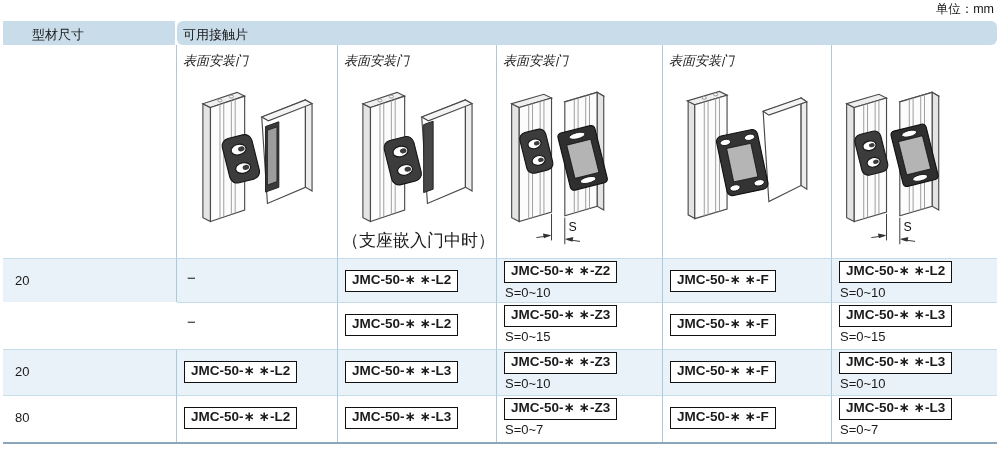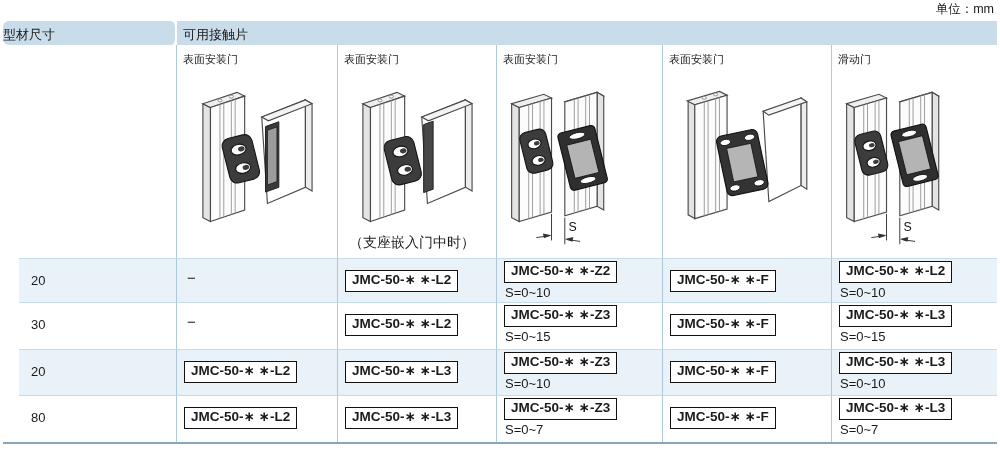--- a/index.html
+++ b/index.html
@@ -12,28 +12,28 @@
   .tbl{
     position:absolute;left:3px;top:21px;width:994px;
     display:grid;
     grid-template-columns:174px 161px 159px 166px 169px 165px;
     grid-template-rows:24px 27px 186px 44px 47px 46px 47px;
     border-bottom:2px solid #8ba6ba;
   }
   .cell{box-sizing:border-box;border-right:1px solid #accadb;position:relative;}
   .nr{border-right:none;}
   .h1{background:#c9dce9;font-size:13px;padding:5px 0 0 12px;}
-  .h1a{border-right:2px solid #ffffff;padding-left:0;border-radius:6px;}
-  .h1b{padding-left:6px;}
-  .h2{font-size:11px;padding:7px 0 0 6px;background:#ffffff;}
+  .h1a{border-right:2px solid #ffffff;padding-left:29px;}
+  .h1b{padding-left:6px;border-radius:6px;}
+  .h2{font-size:13px;padding:7px 0 0 6px;background:#ffffff;font-style:italic;}
   .fig{background:#ffffff;text-align:center;padding-top:7px;}
-  .note{position:absolute;left:11px;bottom:6px;font-size:14px;white-space:nowrap;}
+  .note{position:absolute;left:4px;bottom:6px;font-size:17px;white-space:nowrap;}
   .bt{border-top:1px solid #c6dce9;}
   .bgA{background:#e9f2f8;}
-  .size{font-size:13px;padding:14px 0 0 12px;margin-left:16px;}
+  .size{font-size:13px;padding:14px 0 0 12px;}
   .dcell{padding-left:7px;}
   .pc{padding-top:11px;}
   .with-s{padding-top:2px;}
   .part-box{
     display:inline-block;border:1.5px solid #111;background:#fff;
     padding:1px 6px 2px;font-weight:700;font-size:13.5px;line-height:1.25;
     white-space:nowrap;
   }
   .dash{font-size:15px;display:inline-block;padding:10px 0 0 3px;}
   .srange{font-size:13px;margin-top:2px;padding-left:1px;}
@@ -48,21 +48,20 @@
 <div class="tbl">
 
   <div class="cell h1 h1a" style="grid-area:1/1">型材尺寸</div>
   <div class="cell h1 h1b nr" style="grid-area:1/2/2/7">可用接触片</div>
 
   <div class="cell" style="grid-area:2/1"></div>
   <div class="cell h2" style="grid-area:2/2">表面安装门</div>
   <div class="cell h2" style="grid-area:2/3">表面安装门</div>
   <div class="cell h2" style="grid-area:2/4">表面安装门</div>
   <div class="cell h2" style="grid-area:2/5">表面安装门</div>
-  <div class="cell h2 nr" style="grid-area:2/6">滑动门</div>
 
   <div class="cell" style="grid-area:3/1"></div>
 
   <div class="cell fig" style="grid-area:3/2">
     <svg viewBox="0 0 158 180" width="150" height="171">
       <polygon points="84,40 130,22 130,114 90,131" fill="#ffffff" stroke="#4a4a4a" stroke-width="1.2"></polygon>
       <polygon points="130,22 137,26 137,118 130,114" fill="#ededed" stroke="#4a4a4a" stroke-width="1.2"></polygon>
       <polygon points="84,40 130,22 137,26 91,44" fill="#f4f4f4" stroke="#4a4a4a" stroke-width="1.2"></polygon>
       <polygon points="22,26 30,30 30,150 22,146" fill="#e4e4e4" stroke="#4a4a4a" stroke-width="1.2"></polygon>
       <polygon points="30,30 66,18 58,14 22,26" fill="#efefef" stroke="#4a4a4a" stroke-width="1.2"></polygon>
@@ -191,21 +190,20 @@
     </svg>
   </div>
 
   <div class="cell bt bgA size" style="grid-area:4/1">20</div>
   <div class="cell bt bgA dcell" style="grid-area:4/2"><span class="dash">−</span></div>
   <div class="cell bt bgA dcell pc" style="grid-area:4/3"><span class="part-box">JMC-50-∗ ∗-L2</span></div>
   <div class="cell bt bgA dcell pc with-s" style="grid-area:4/4"><span class="part-box">JMC-50-∗ ∗-Z2</span><div class="srange">S=0~10</div></div>
   <div class="cell bt bgA dcell pc" style="grid-area:4/5"><span class="part-box">JMC-50-∗ ∗-F</span></div>
   <div class="cell bt bgA dcell pc with-s nr" style="grid-area:4/6"><span class="part-box">JMC-50-∗ ∗-L2</span><div class="srange">S=0~10</div></div>
 
-  <div class="cell bt size" style="grid-area:5/1">30</div>
   <div class="cell bt dcell" style="grid-area:5/2"><span class="dash">−</span></div>
   <div class="cell bt dcell pc" style="grid-area:5/3"><span class="part-box">JMC-50-∗ ∗-L2</span></div>
   <div class="cell bt dcell pc with-s" style="grid-area:5/4"><span class="part-box">JMC-50-∗ ∗-Z3</span><div class="srange">S=0~15</div></div>
   <div class="cell bt dcell pc" style="grid-area:5/5"><span class="part-box">JMC-50-∗ ∗-F</span></div>
   <div class="cell bt dcell pc with-s nr" style="grid-area:5/6"><span class="part-box">JMC-50-∗ ∗-L3</span><div class="srange">S=0~15</div></div>
 
   <div class="cell bt bgA size" style="grid-area:6/1">20</div>
   <div class="cell bt bgA dcell pc" style="grid-area:6/2"><span class="part-box">JMC-50-∗ ∗-L2</span></div>
   <div class="cell bt bgA dcell pc" style="grid-area:6/3"><span class="part-box">JMC-50-∗ ∗-L3</span></div>
   <div class="cell bt bgA dcell pc with-s" style="grid-area:6/4"><span class="part-box">JMC-50-∗ ∗-Z3</span><div class="srange">S=0~10</div></div>

